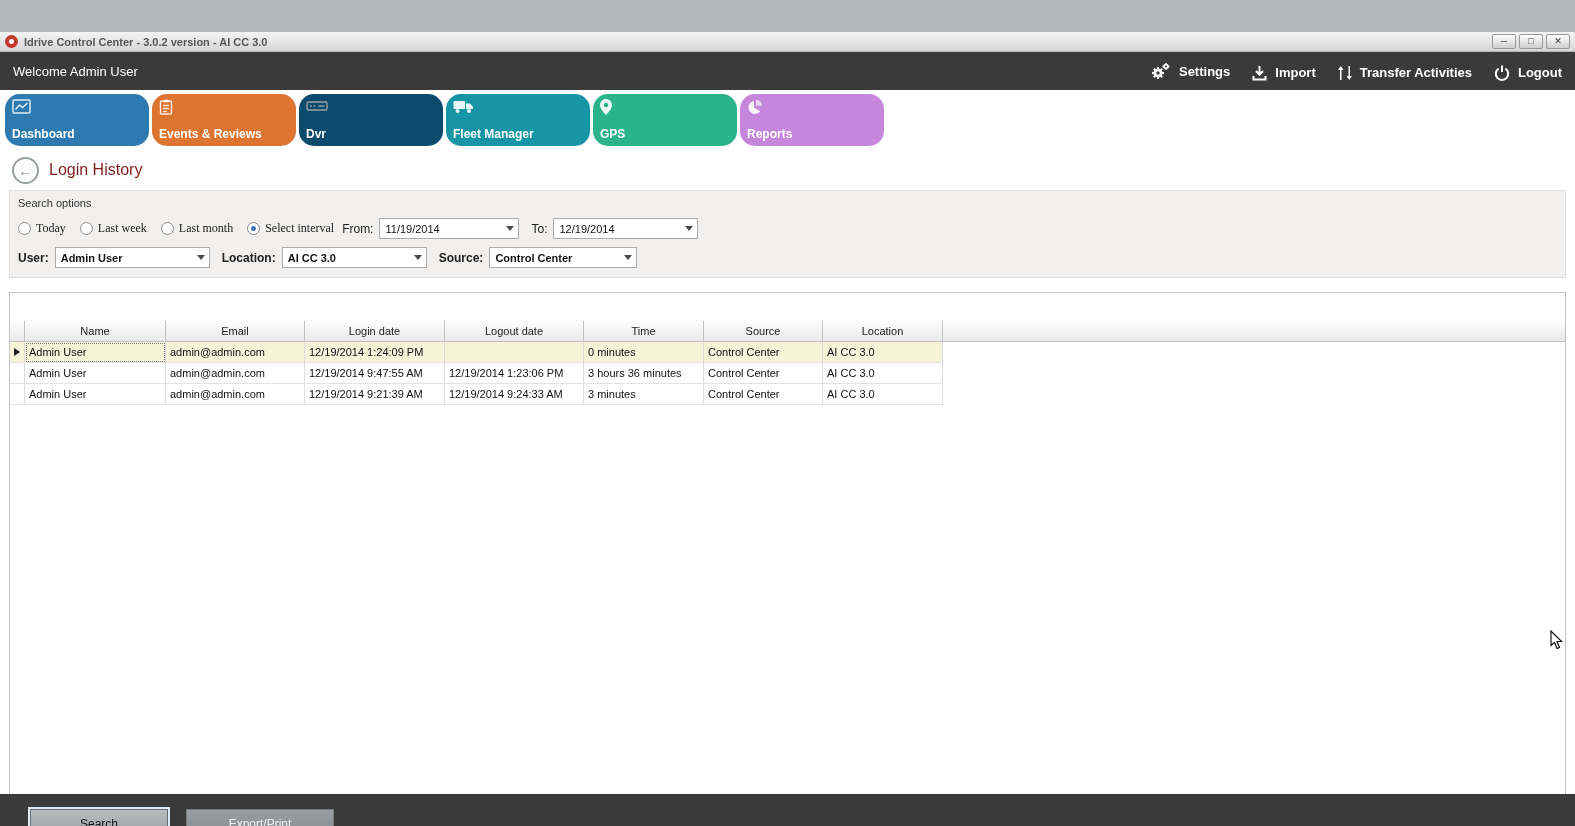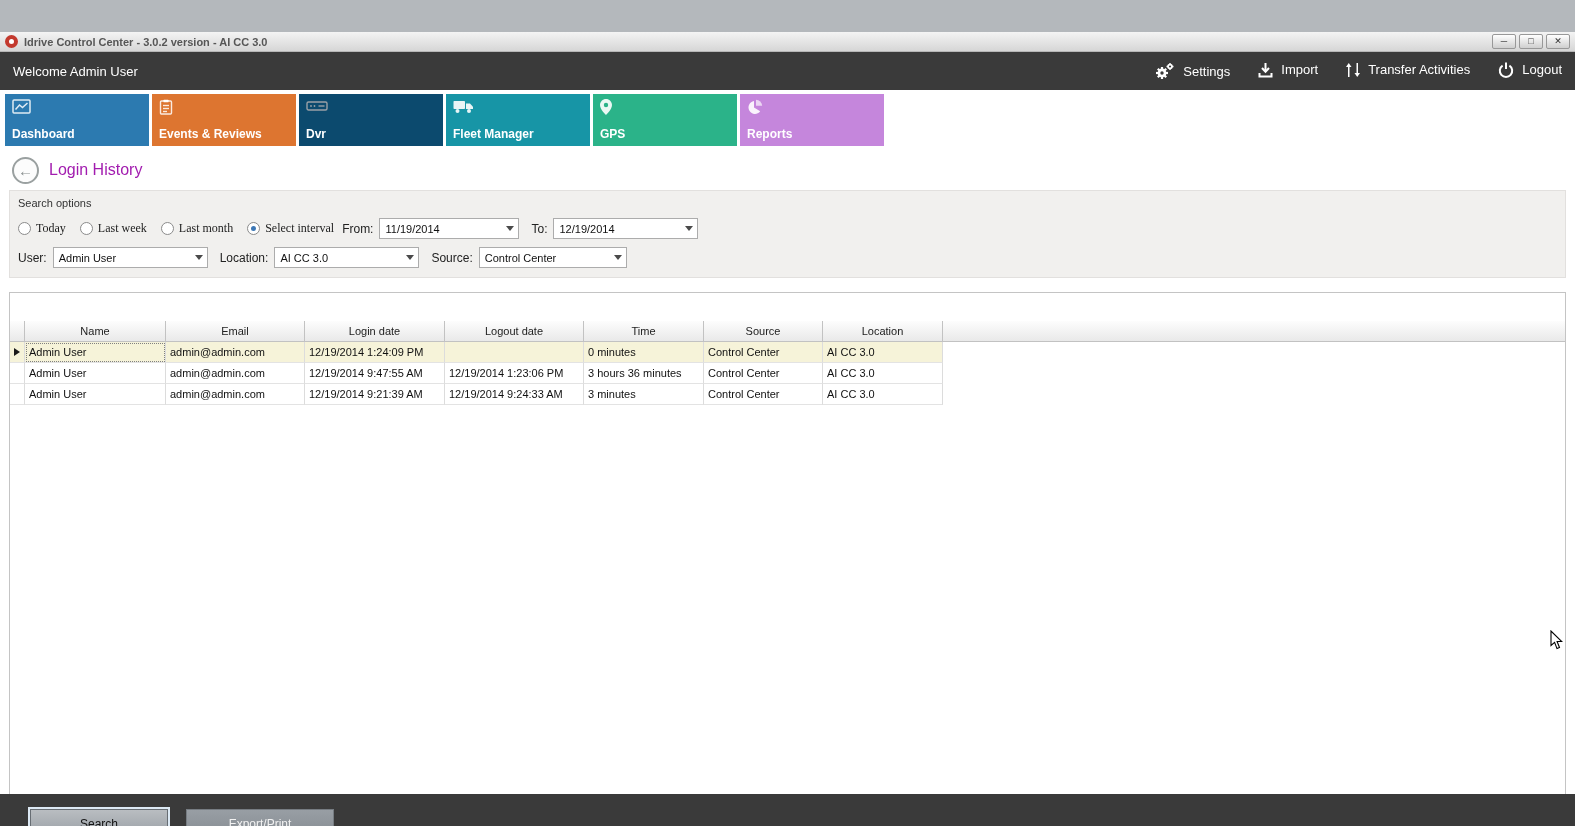--- a/index.html
+++ b/index.html
@@ -9,40 +9,40 @@
   
   .titlebar { height:20px; background:linear-gradient(#f4f4f4,#d6d6d6); border-bottom:1px solid #b6b6b6; display:flex; align-items:center; padding:0 5px;margin-top:32px; }
   .app-icon { width:13px; height:13px; border-radius:50%; border:4px solid #c3392e; background:#fff; margin-right:6px; flex:none; }
   .win-title { font-size:11px; font-weight:bold; color:#565656; }
   .win-buttons { margin-left:auto; display:flex; gap:3px; }
   .win-btn { width:24px; height:15px; background:linear-gradient(#ffffff,#cfcfcf); border:1px solid #989898; border-radius:2px; font-size:9px; line-height:13px; text-align:center; color:#333; cursor:default; }
 
   
   .navbar { height:38px; background:#3a3a3a; display:flex; align-items:center; padding:0 13px; color:#fff; }
   .welcome { font-size:13px; }
-  .nav-actions { margin-left:auto; display:flex; gap:28px; align-items:flex-start; }
+  .nav-actions { margin-left:auto; display:flex; gap:22px; align-items:flex-end;font-weight:bold; }
   .nav-action { display:flex; gap:8px; align-items:center; font-size:13px; cursor:pointer; }
   .nav-ico { display:flex; align-items:center; }
 
   
   .tiles { display:flex; gap:3px; padding:4px 0 4px 5px; background:#fff; }
-  .tile { width:144px; height:52px; padding:5px 7px; color:#fff; position:relative; cursor:pointer; }
+  .tile { width:144px; height:52px; padding:5px 7px; color:#fff; position:relative; cursor:pointer;border-radius:15px; }
   .tile-label { position:absolute; bottom:5px; left:7px; font-size:12px; font-weight:bold; white-space:nowrap; }
   .tile-icon { display:block; }
 
   
   .page-header { display:flex; align-items:center; gap:10px; height:38px; padding:2px 12px 0; background:#fff; }
   .back-button { width:27px; height:27px; border-radius:50%; border:2px solid #9aa0a0; color:#8a9090; display:flex; align-items:center; justify-content:center; font-size:15px; background:#fcfcfc; cursor:pointer; flex:none; }
-  .page-title { font-size:16px; color:#a21caf; }
+  .page-title { font-size:16px; color:#7f1d1d; }
 
   
   .search-panel { margin:2px 9px 0; background:#f1f0ee; border:1px solid #e2e0de; padding:6px 8px 9px; }
   .panel-title { font-size:11px; color:#333; margin-bottom:9px; }
   .opt-row { display:flex; align-items:center; font-size:12px; color:#222; margin-bottom:8px; }
-  .opt-row:last-child { margin-bottom:0; }
+  .opt-row:last-child { margin-bottom:0;font-weight:bold; }
   .radio { width:13px; height:13px; border-radius:50%; border:1px solid #8b8b8b; background:#fff; position:relative; margin-right:5px; cursor:pointer; flex:none; }
   .radio.checked::after { content:""; position:absolute; left:3px; top:3px; width:5px; height:5px; border-radius:50%; background:#3c77b5; }
   .rlabel { margin-right:14px;font-family:Liberation Serif, serif; }
   .flabel { margin-right:6px; }
   .combo { height:21px; background:#fff; border:1px solid #acacac; display:flex; align-items:center; font-size:11px; color:#111; cursor:pointer; }
   .combo .val { flex:1; padding:0 5px; white-space:nowrap; overflow:hidden; }
   .combo .arrow-box { width:16px; display:flex; align-items:center; justify-content:center; flex:none; }
   .tri-down { width:0; height:0; border-left:4px solid transparent; border-right:4px solid transparent; border-top:5px solid #4a4a4a; }
   .w140 { width:140px; } .w145 { width:145px;align-items:center; } .w155 { width:155px; } .w148 { width:148px; }
   .gap12 { width:12px; flex:none; }

